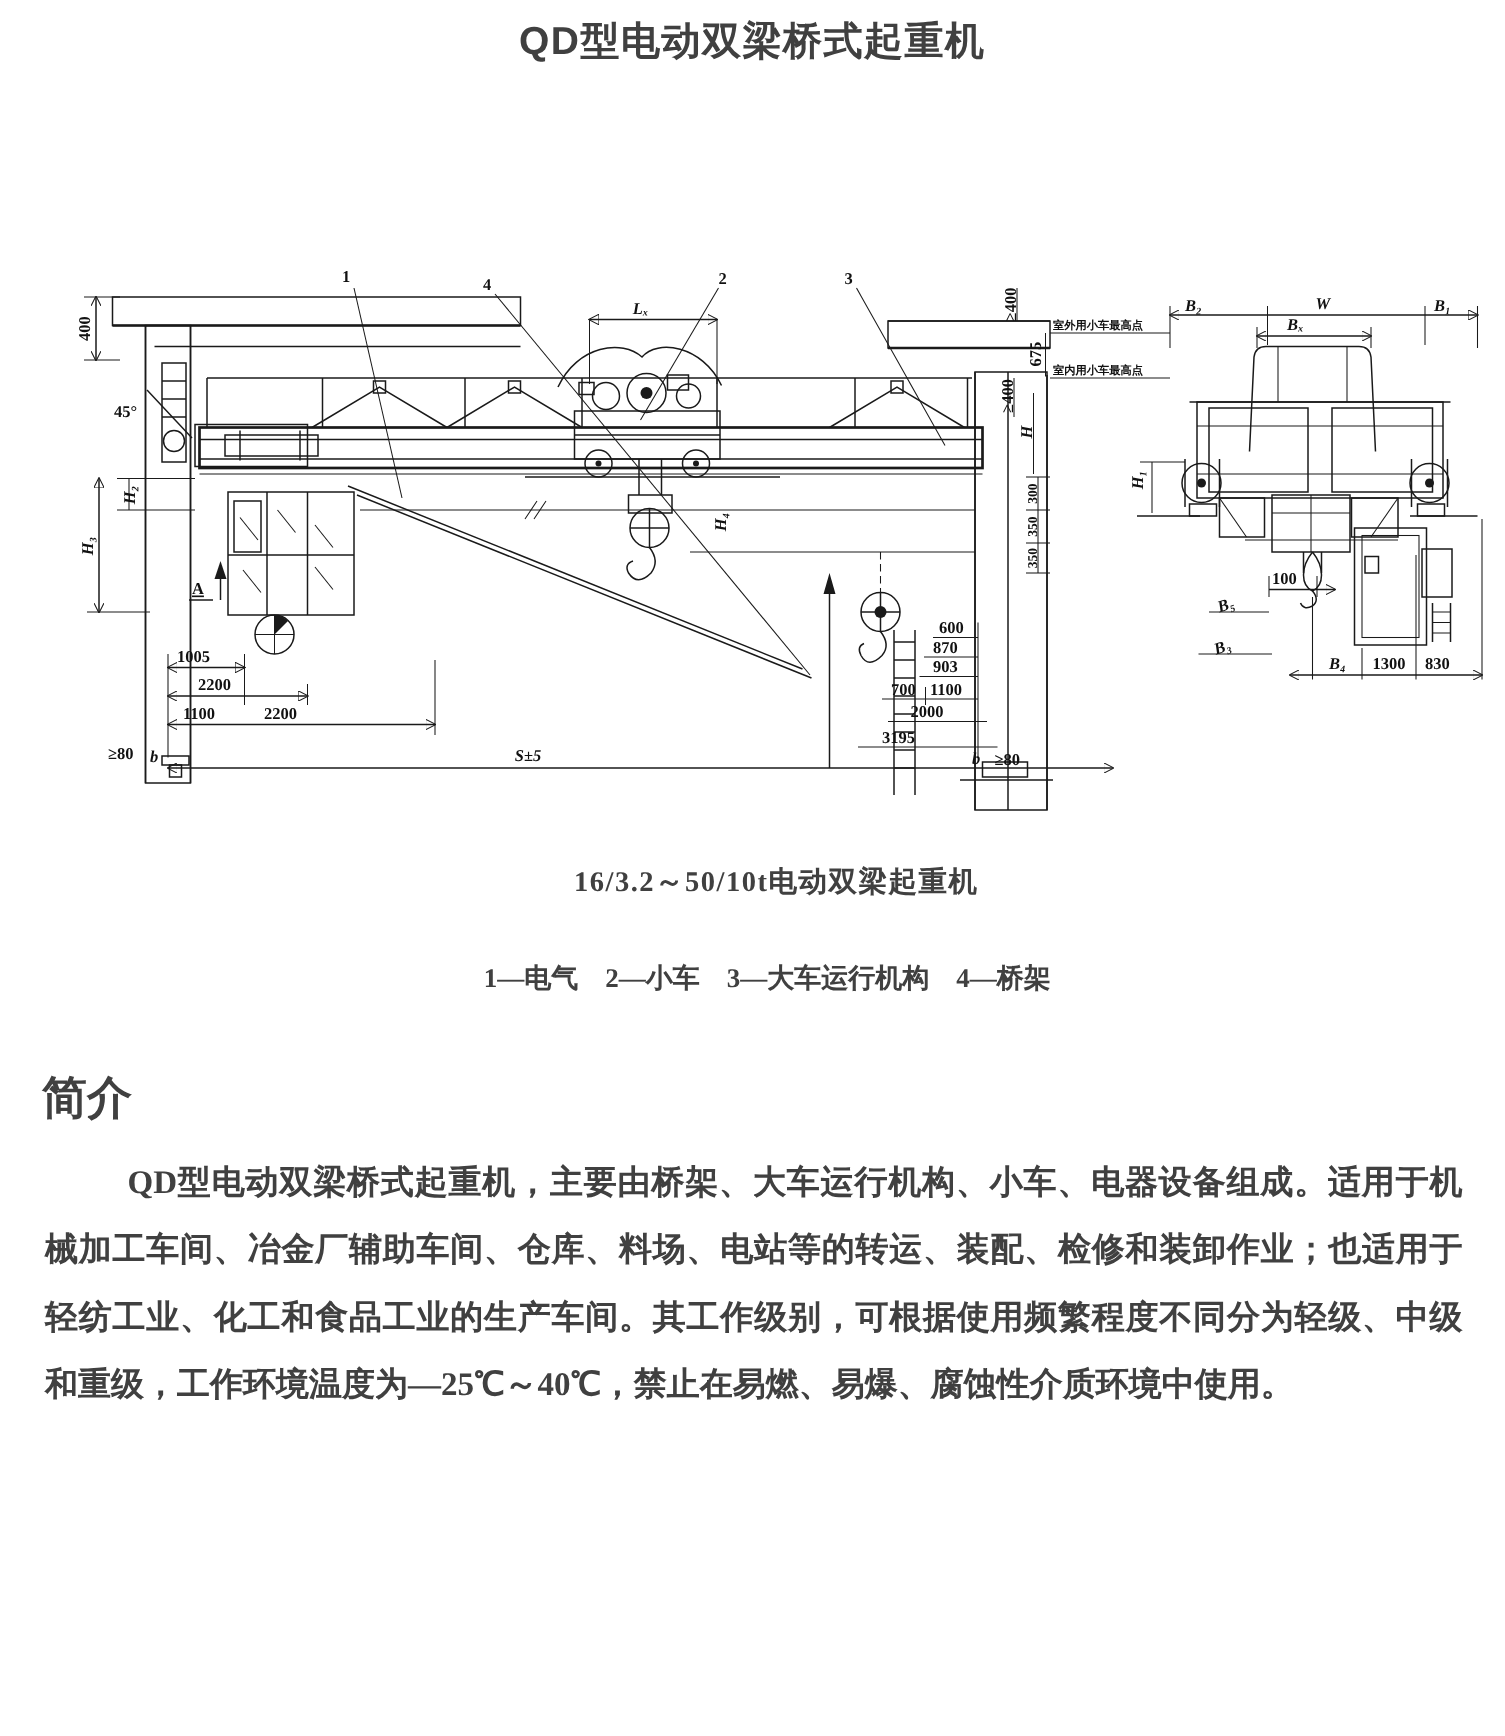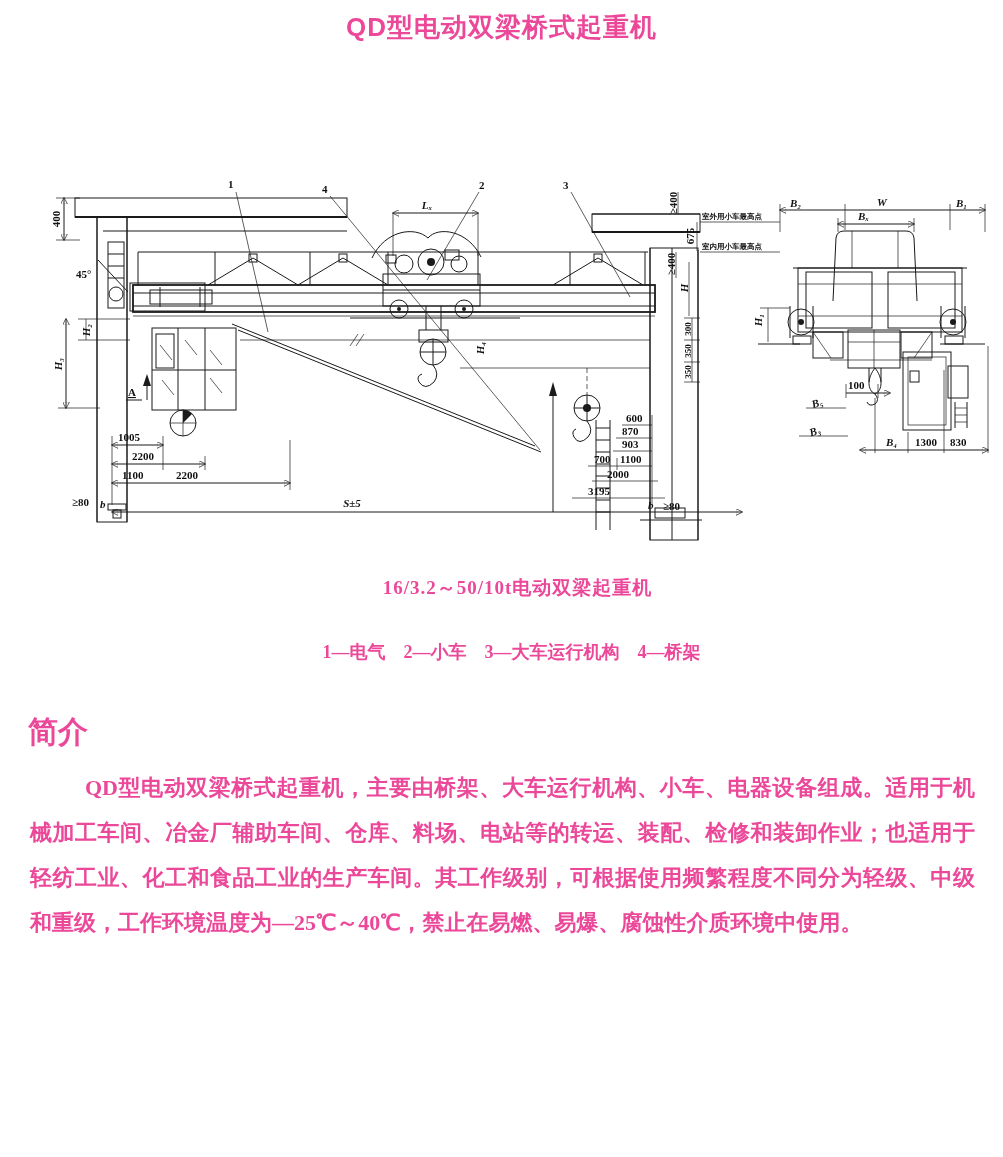--- a/index.html
+++ b/index.html
@@ -1,16 +1,16 @@
 <!DOCTYPE html>
 <html><head>
 <meta charset="utf-8">
 <style>
   html,body{margin:0;padding:0;background:#ffffff;}
-  .page{position:relative;width:1003px;height:1157px;background:#ffffff;color:#ec4899;
+  .page{position:relative;width:1003px;height:1157px;background:#ffffff;color:#404040;
         font-family:"Liberation Serif",serif;overflow:hidden;}
   .title{position:absolute;top:10px;left:0;width:100%;text-align:center;
          font-family:"Liberation Sans",sans-serif;font-weight:bold;font-size:26px;letter-spacing:1px;}
   svg.drawing{position:absolute;left:0;top:0;}
   .caption{position:absolute;top:575px;left:0;width:100%;box-sizing:border-box;padding-left:32px;
            text-align:center;font-weight:bold;font-size:19px;letter-spacing:1px;}
   .legend{position:absolute;top:640px;left:0;width:100%;box-sizing:border-box;padding-left:20px;
           text-align:center;font-weight:bold;font-size:18px;}
   .intro-heading{position:absolute;top:712px;left:28px;margin:0;
           font-family:"Liberation Sans",sans-serif;font-size:30px;font-weight:bold;text-align:center;}

